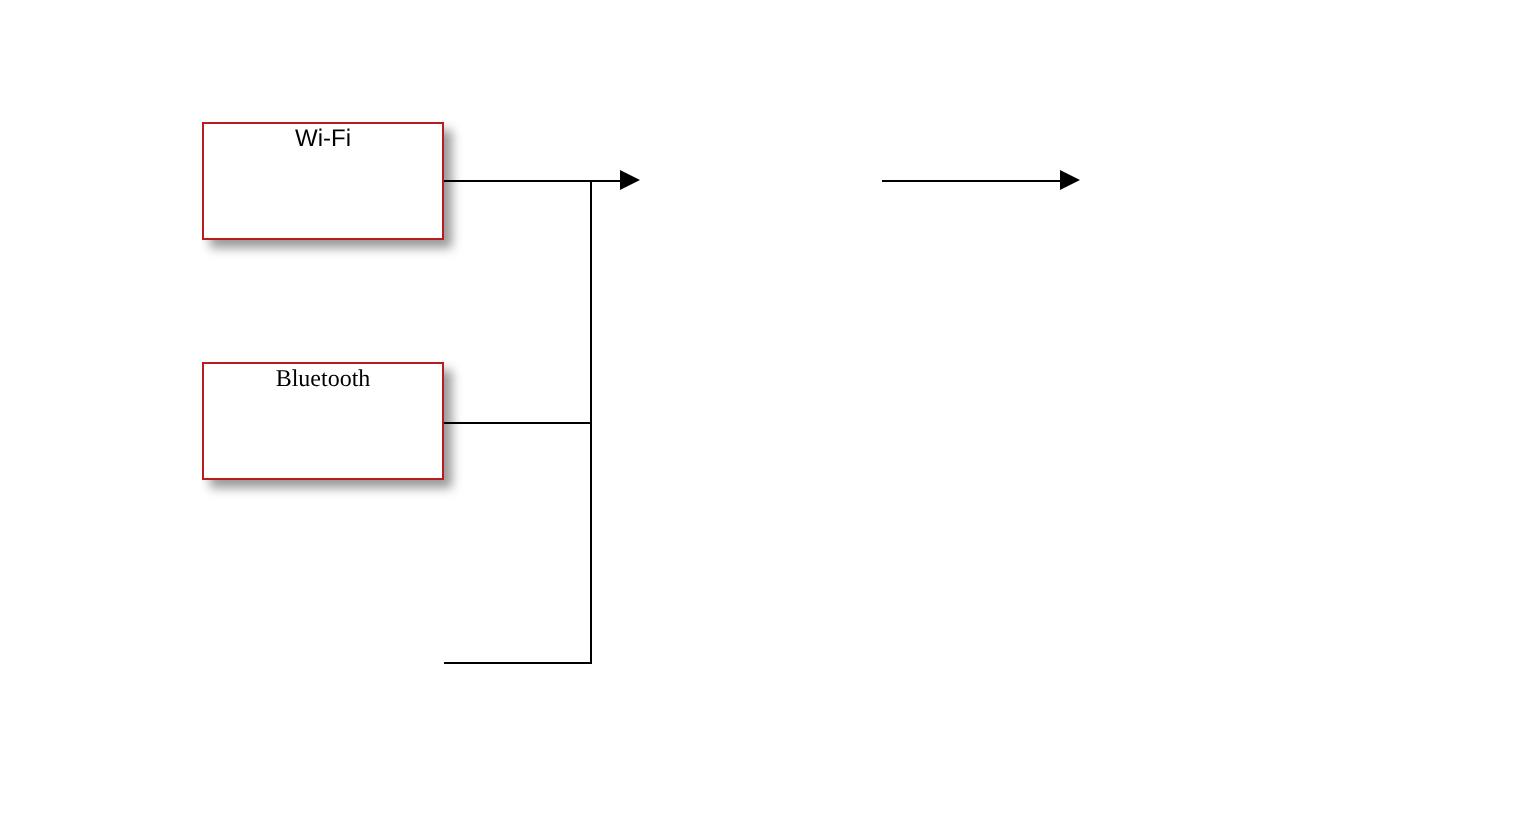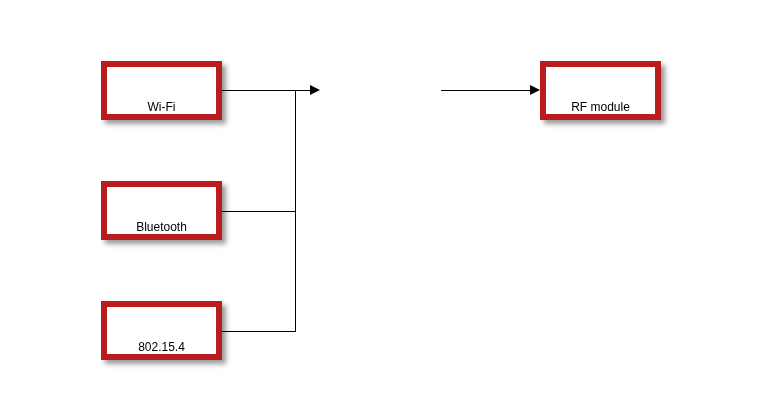--- a/index.html
+++ b/index.html
@@ -13,36 +13,36 @@
     height: 420px;
     background: #ffffff;
     overflow: hidden;
     font-family: "Liberation Sans", "DejaVu Sans", sans-serif;
   }
   .block {
     position: absolute;
     width: 121px;
     height: 59px;
     background: #ffffff;
-    border: 6px solid #b91c1c;
+    border: 1px solid #b91c1c;
     box-shadow: 4px 4px 5px rgba(0,0,0,0.40);
     display: flex;
-    align-items: flex-end;
+    align-items: flex-start;
     justify-content: center;
     box-sizing: border-box;
   }
   .block-label {
     font-size: 12px;
     color: #000000;
     white-space: nowrap;
     text-align: center;
   }
   
   .pos-wifi        { left: 101px; top: 61px;  }
-  .pos-bluetooth   { left: 101px; top: 181px; }
+  .pos-bluetooth   { left: 101px; top: 181px; font-family: Liberation Serif, serif; }
   .pos-zigbee      { left: 101px; top: 301px; }
   .pos-coexistence { left: 320px; top: 61px;  }
   .pos-rf          { left: 540px; top: 61px;  }
 
   
   .hline, .vline {
     position: absolute;
     background: #000000;
   }
   .hline { height: 1px; }
@@ -81,22 +81,16 @@
   <div class="arrowhead arrow-rf"></div>
 
   <div class="block pos-wifi">
     <span class="block-label">Wi-Fi</span>
   </div>
 
   <div class="block pos-bluetooth">
     <span class="block-label">Bluetooth</span>
   </div>
 
-  <div class="block pos-zigbee">
-    <span class="block-label">802.15.4</span>
-  </div>
 
 
-  <div class="block pos-rf">
-    <span class="block-label">RF module</span>
-  </div>
 
 </div>
 
 </body></html>

